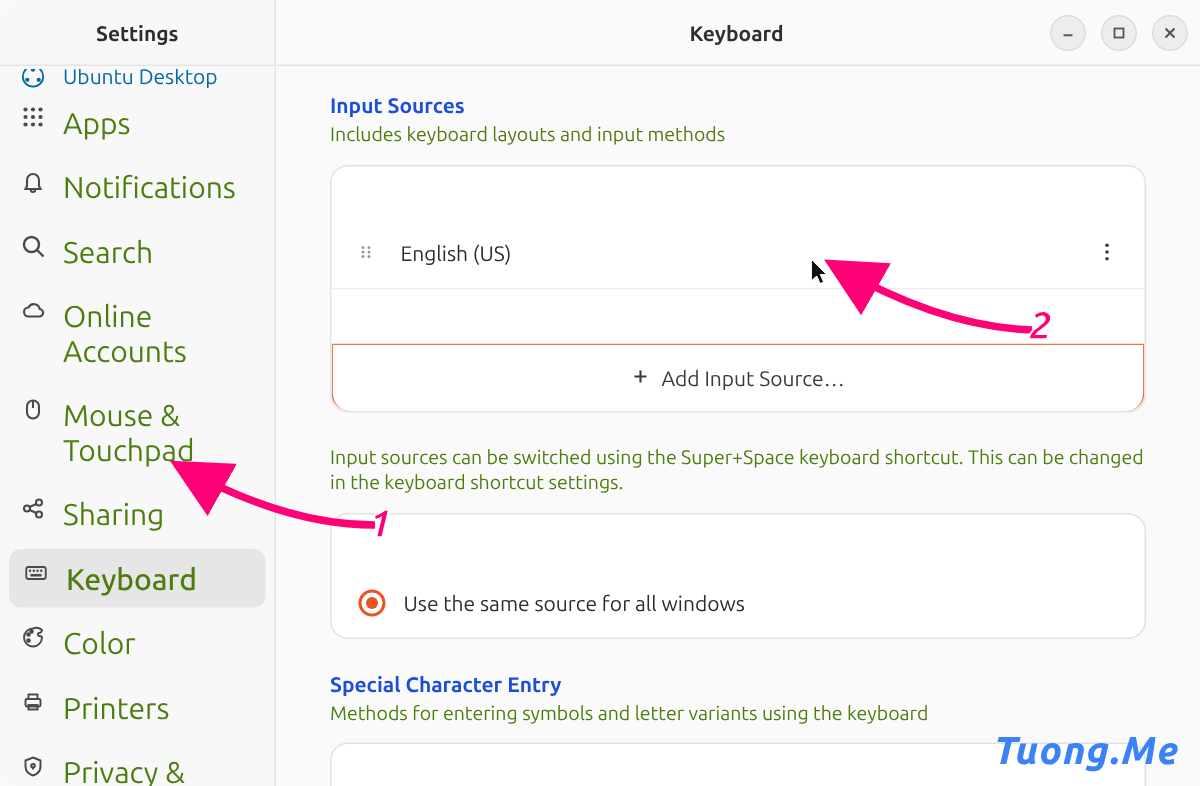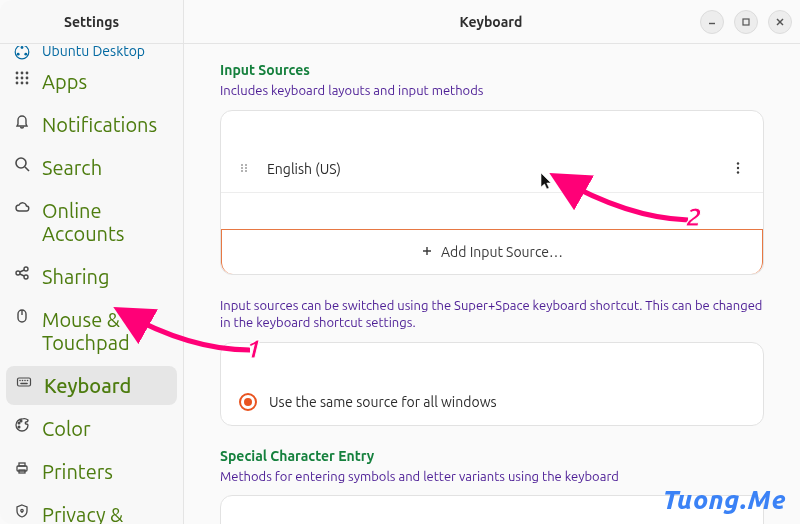--- a/index.html
+++ b/index.html
@@ -21,22 +21,22 @@
 
   
   .main { flex:1; display:flex; flex-direction:column; background:#fafafa; }
   .titlebar { display:flex; align-items:center; height:44px; border-bottom:1px solid #e4e4e4; padding:0 8px; }
   .titlebar-title { flex:1; text-align:center; font-weight:700; font-size:14px; }
   .win-controls { display:flex; gap:10px; }
   .win-btn { width:24px; height:24px; border-radius:50%; background:#ededed; border:1px solid #dcdcdc; display:flex; align-items:center; justify-content:center; font-size:10px; color:#555; cursor:pointer; }
   .win-btn svg { width:10px; height:10px; }
 
   .content { flex:1; overflow-y:auto; padding:18px 36px 8px 36px; }
-  .section-title { font-size:14px; font-weight:700; margin-bottom:4px; color:#15803d; }
-  .section-desc { font-size:13px; color:#4c1d95; margin-bottom:10px; line-height:1.35; }
+  .section-title { font-size:14px; font-weight:700; margin-bottom:4px; color:#1d4ed8; }
+  .section-desc { font-size:13px; color:#4d7c0f; margin-bottom:10px; line-height:1.35; }
 
   .card { background:#fff; border:1px solid #e2e2e2; border-radius:12px; overflow:hidden; margin-bottom:22px; }
   .row { display:flex; align-items:center; padding:14px 18px; border-bottom:1px solid #ededed; font-size:14px; color:#2c2c2c; gap:12px;margin-top:36px; }
   .row:last-child { border-bottom:none; }
   .row .grow { flex:1; }
   .row .right-text { color:#9a9a9a; font-size:13px; }
   .row .chev { color:#9a9a9a; }
   .add-row { justify-content:center; gap:8px; color:#3a3a3a; font-size:14px; cursor:pointer; border:1px solid #e77843; border-radius:0 0 12px 12px; }
   .card.input-sources .row:first-child { border-radius:12px 12px 0 0; }
   .card.input-sources { border-radius:12px; }
@@ -132,37 +132,37 @@
         <span class="icon">
             <svg viewBox="0 0 16 16" fill="none" stroke="currentColor" stroke-width="1.4">
               <path d="M5 12a3 3 0 010-6 4 4 0 017.5 1A2.5 2.5 0 0112 12H5z"></path>
             </svg>
           </span>
         <span>Online Accounts</span>
       </div>
       <div class="sidebar-item">
         <span class="icon">
             <svg viewBox="0 0 16 16" fill="none" stroke="currentColor" stroke-width="1.4">
+              <rect x="4" y="2" width="8" height="12" rx="4"></rect>
+              <line x1="8" y1="2" x2="8" y2="7"></line>
+            </svg>
+          </span>
+        <span>Mouse &amp; Touchpad</span>
+      </div>
+      <div class="sidebar-item">
+        <span class="icon">
+            <svg viewBox="0 0 16 16" fill="none" stroke="currentColor" stroke-width="1.4">
               <circle cx="4" cy="8" r="2"></circle>
               <circle cx="12" cy="4" r="2"></circle>
               <circle cx="12" cy="12" r="2"></circle>
               <line x1="5.8" y1="7" x2="10.2" y2="5"></line>
               <line x1="5.8" y1="9" x2="10.2" y2="11"></line>
             </svg>
           </span>
         <span>Sharing</span>
-      </div>
-      <div class="sidebar-item">
-        <span class="icon">
-            <svg viewBox="0 0 16 16" fill="none" stroke="currentColor" stroke-width="1.4">
-              <rect x="4" y="2" width="8" height="12" rx="4"></rect>
-              <line x1="8" y1="2" x2="8" y2="7"></line>
-            </svg>
-          </span>
-        <span>Mouse &amp; Touchpad</span>
       </div>
       <div class="sidebar-item selected">
         <span class="icon">
             <svg viewBox="0 0 16 16" fill="none" stroke="currentColor" stroke-width="1.2">
               <rect x="1.5" y="4" width="13" height="8" rx="1.5"></rect>
               <line x1="4" y1="6.5" x2="4" y2="6.5" stroke-linecap="round" stroke-width="1.6"></line>
               <line x1="6.5" y1="6.5" x2="6.5" y2="6.5" stroke-linecap="round" stroke-width="1.6"></line>
               <line x1="9" y1="6.5" x2="9" y2="6.5" stroke-linecap="round" stroke-width="1.6"></line>
               <line x1="11.5" y1="6.5" x2="11.5" y2="6.5" stroke-linecap="round" stroke-width="1.6"></line>
               <line x1="5" y1="9.5" x2="11" y2="9.5" stroke-linecap="round" stroke-width="1.6"></line>

